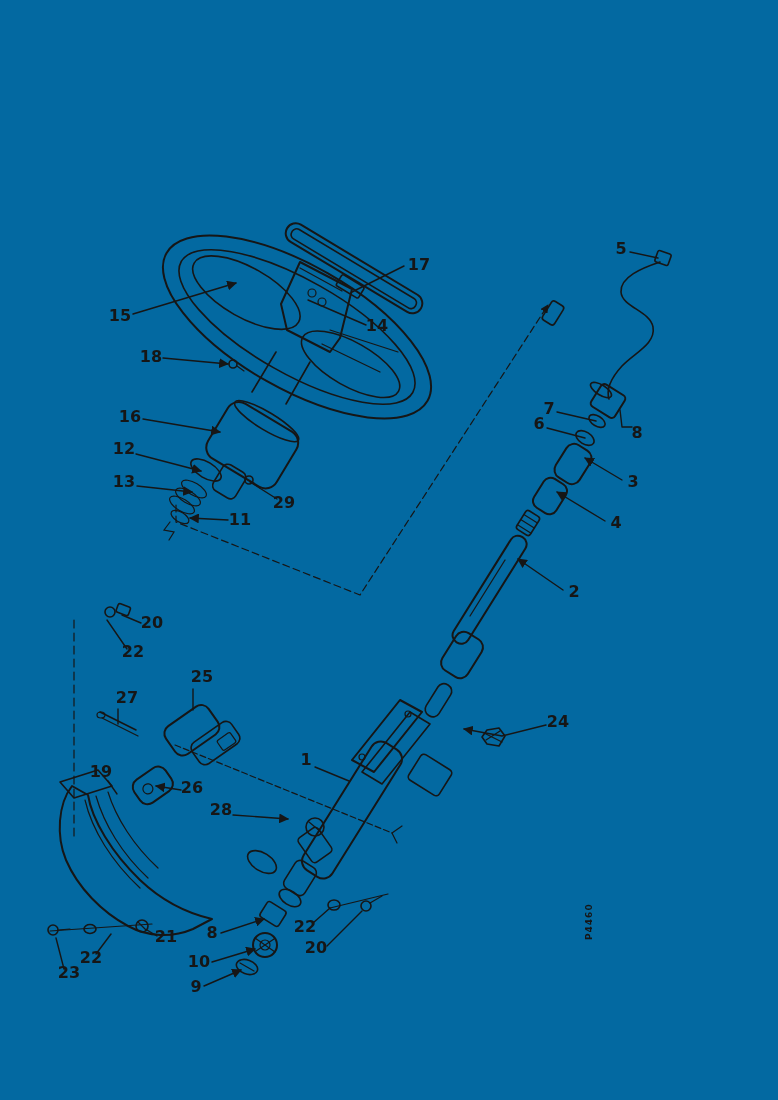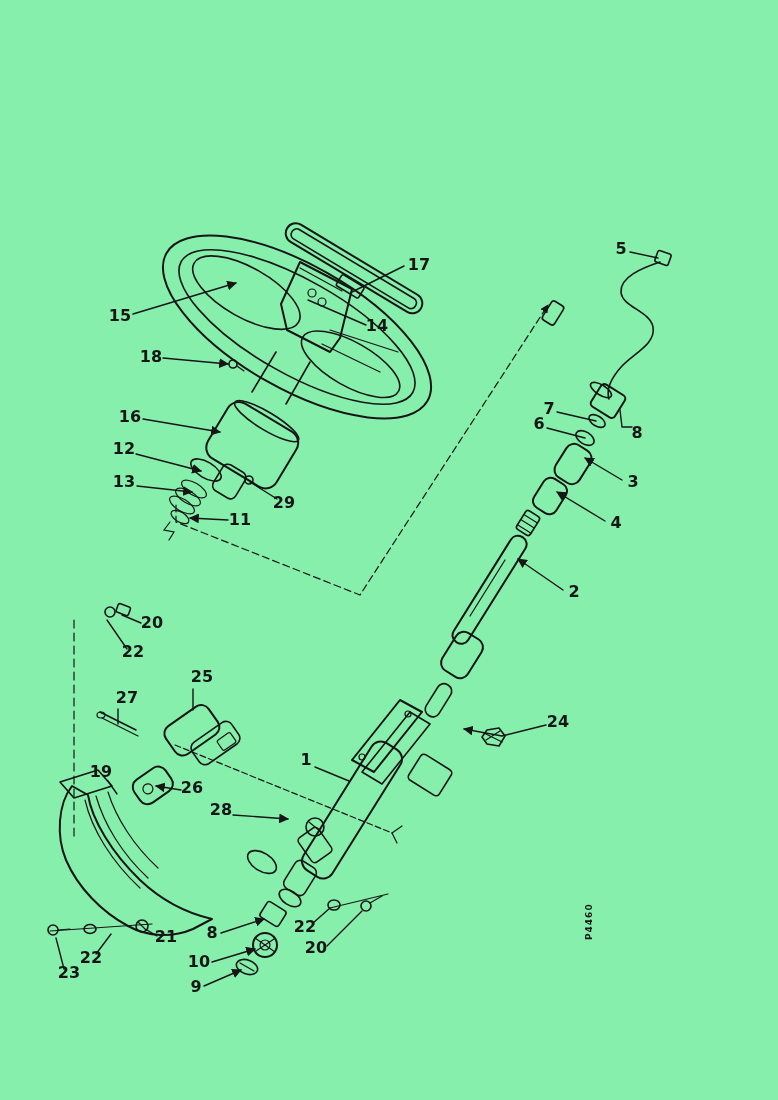--- a/index.html
+++ b/index.html
@@ -1,19 +1,19 @@
 <!DOCTYPE html>
 <html><head>
 <meta charset="utf-8">
 <style>
   html,body{margin:0;padding:0;background:#ffffff;}
   .canvas{
     position:relative;
     width:778px;height:1100px;
-    background:#86efac;
+    background:#0369a1;
     overflow:hidden;
     font-family:"DejaVu Sans", sans-serif;
   }
   svg{position:absolute;left:0;top:0;}
   .ink{stroke:#161616;fill:none;stroke-width:2;stroke-linecap:round;stroke-linejoin:round;}
   .ink2{stroke:#161616;fill:none;stroke-width:1.6;stroke-linecap:round;stroke-linejoin:round;}
   .thin{stroke:#161616;fill:none;stroke-width:1.2;stroke-linecap:round;}
   .leader{stroke:#161616;fill:none;stroke-width:1.4;stroke-linecap:round;stroke-linejoin:round;}
   .callout{
     font-family:"DejaVu Sans", sans-serif;

